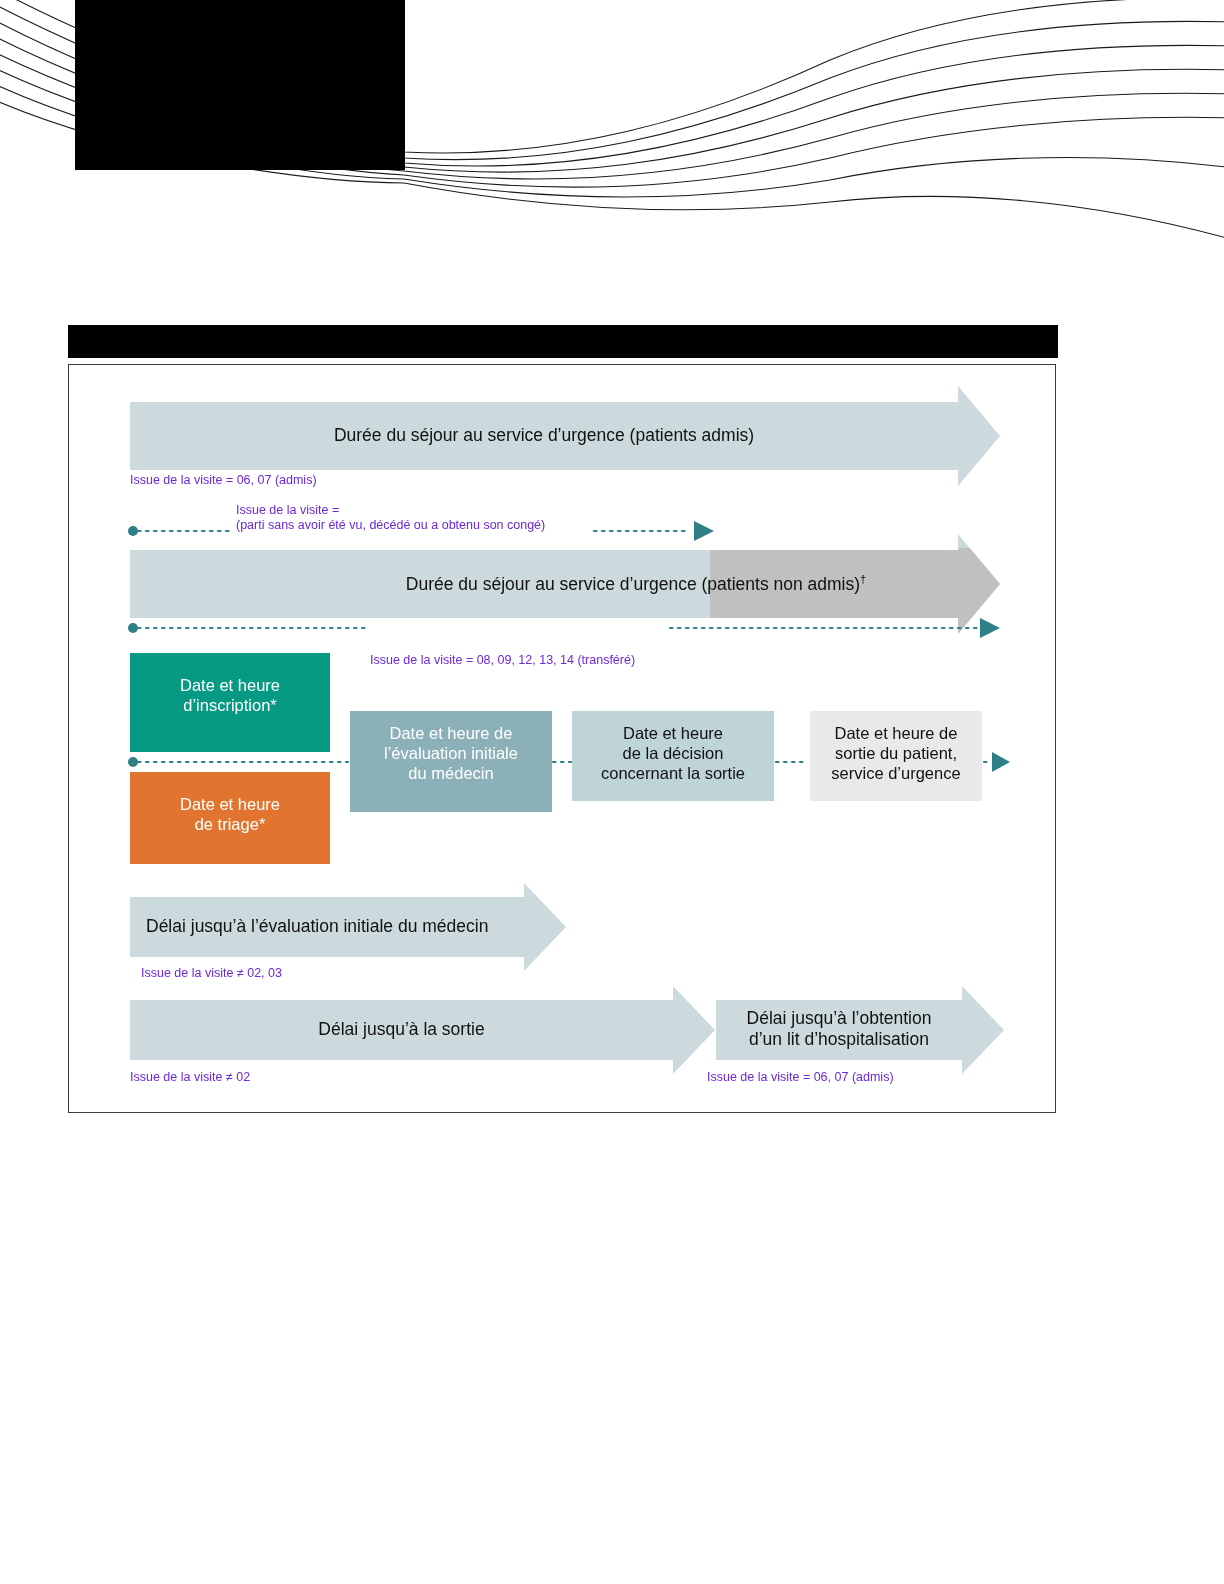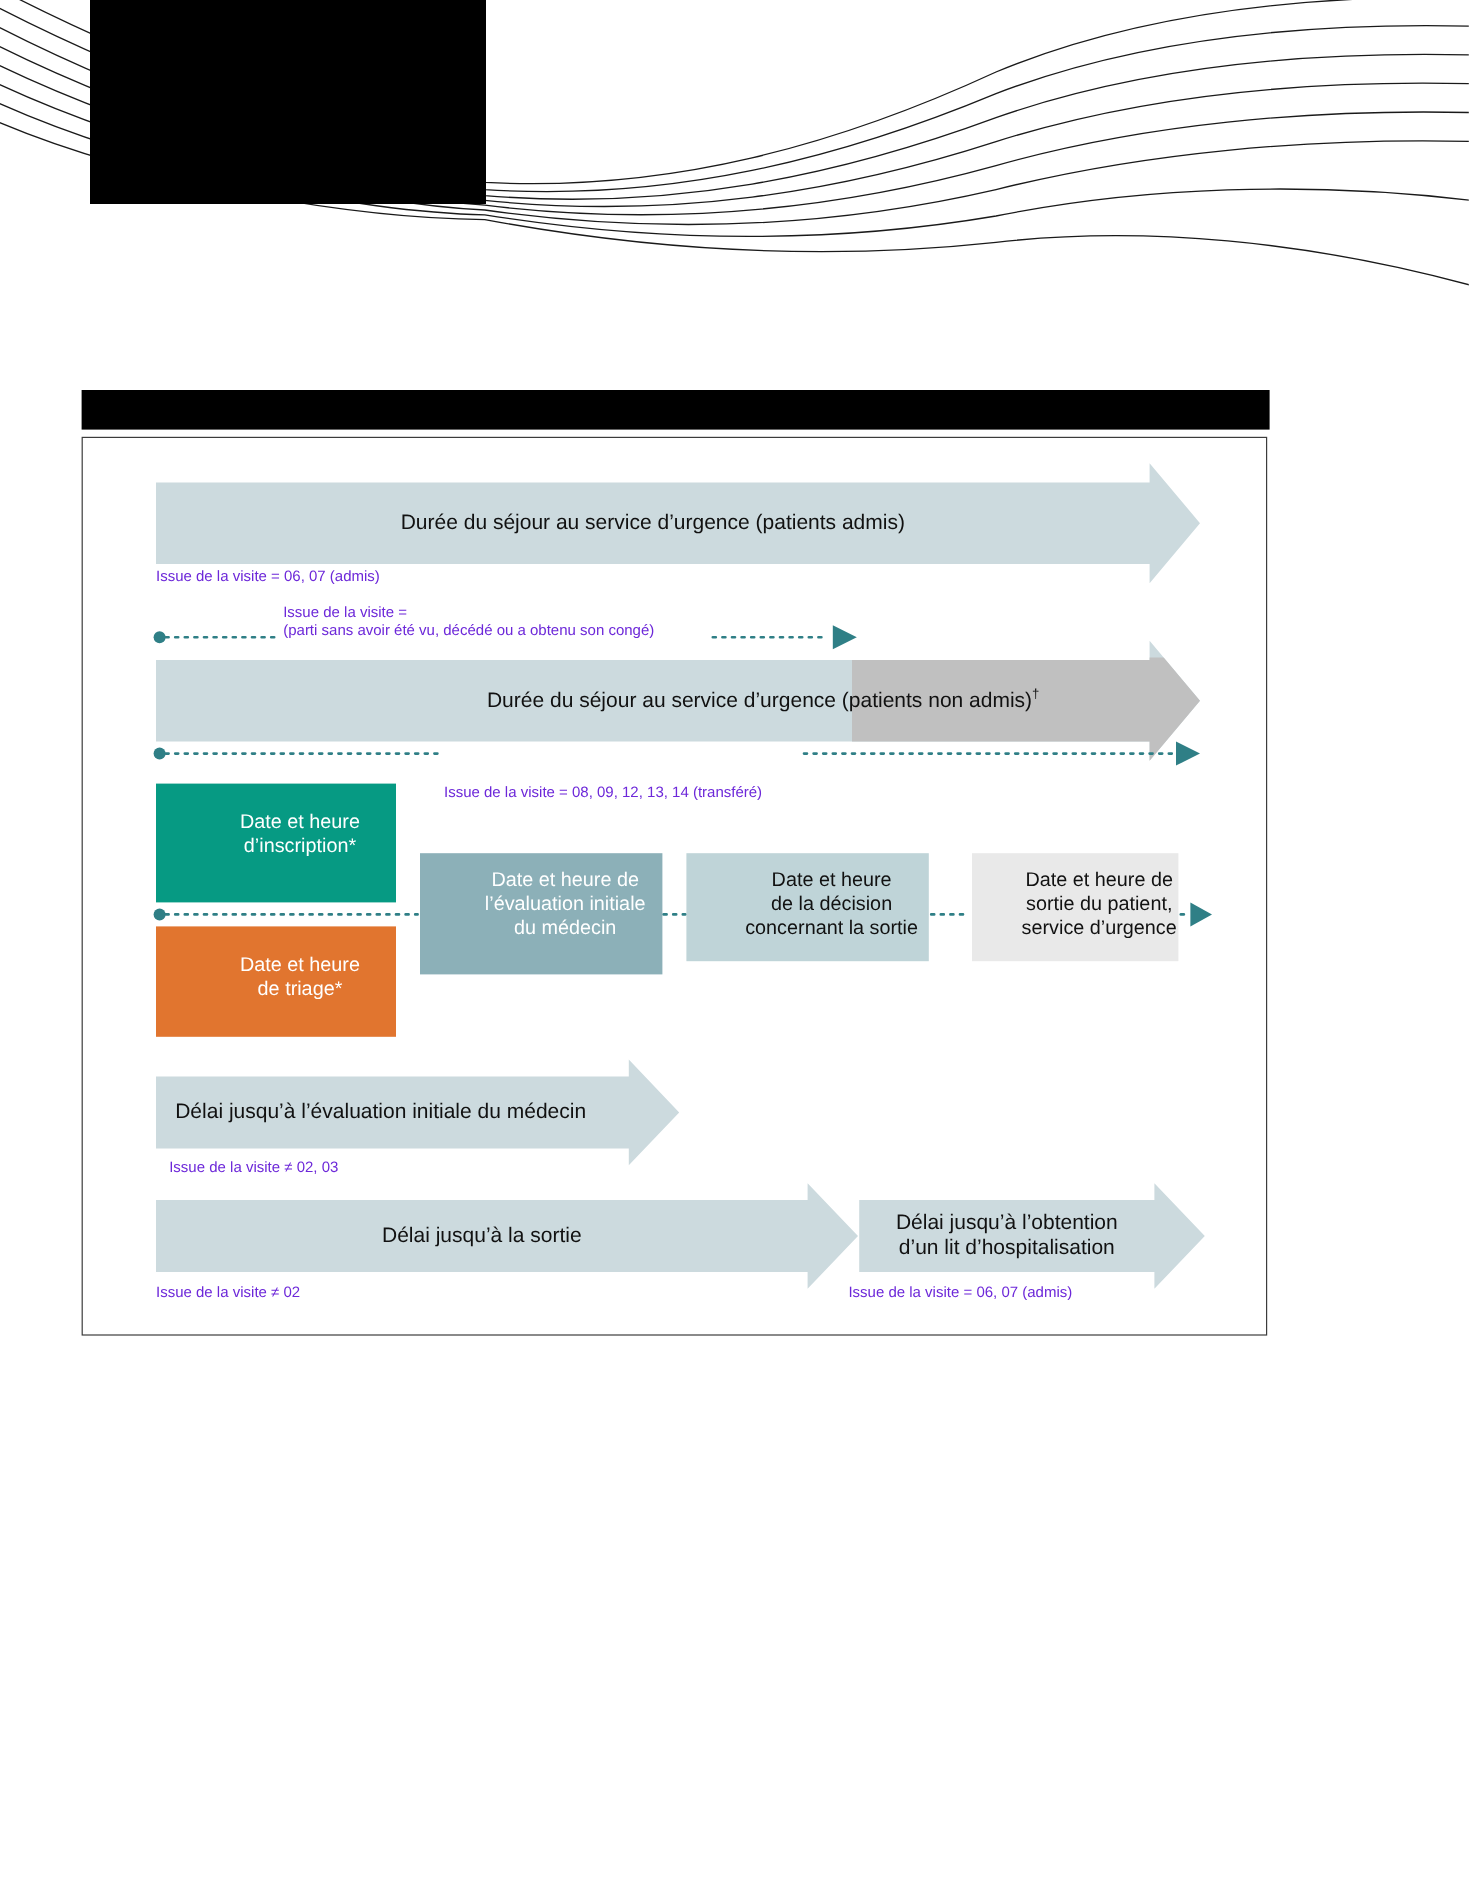--- a/index.html
+++ b/index.html
@@ -14,21 +14,21 @@
 
   
   #figure-title-bar{position:absolute;left:68px;top:325px;width:990px;height:33px;background:#000000;}
   #figure-box{position:absolute;left:68px;top:364px;width:988px;height:749px;
               border:1.3px solid #3c3c3c;background:#ffffff;box-sizing:border-box;}
 
   #figure-canvas{position:absolute;left:0;top:0;width:1224px;height:1584px;pointer-events:none;}
 
   .arrow-label{position:absolute;color:#111111;font-size:17.5px;line-height:21px;
                text-align:center;white-space:nowrap;}
-  .box-label{position:absolute;text-align:center;font-size:16.5px;line-height:20px;margin-left:20px;}
+  .box-label{position:absolute;text-align:center;font-size:16.5px;line-height:20px;}
   .cond-label{position:absolute;color:#6d28d9;font-size:12.5px;line-height:15px;white-space:nowrap;}
   .cond-label.ctr{}
   .sup{font-size:11px;vertical-align:super;}
 </style>
 </head>
 <body>
 
 <div id="header-band">
   <svg id="header-waves" width="1224" height="260" viewBox="0 0 1224 260">
     <g fill="none" stroke="#1a1a1a" stroke-width="1.1">

